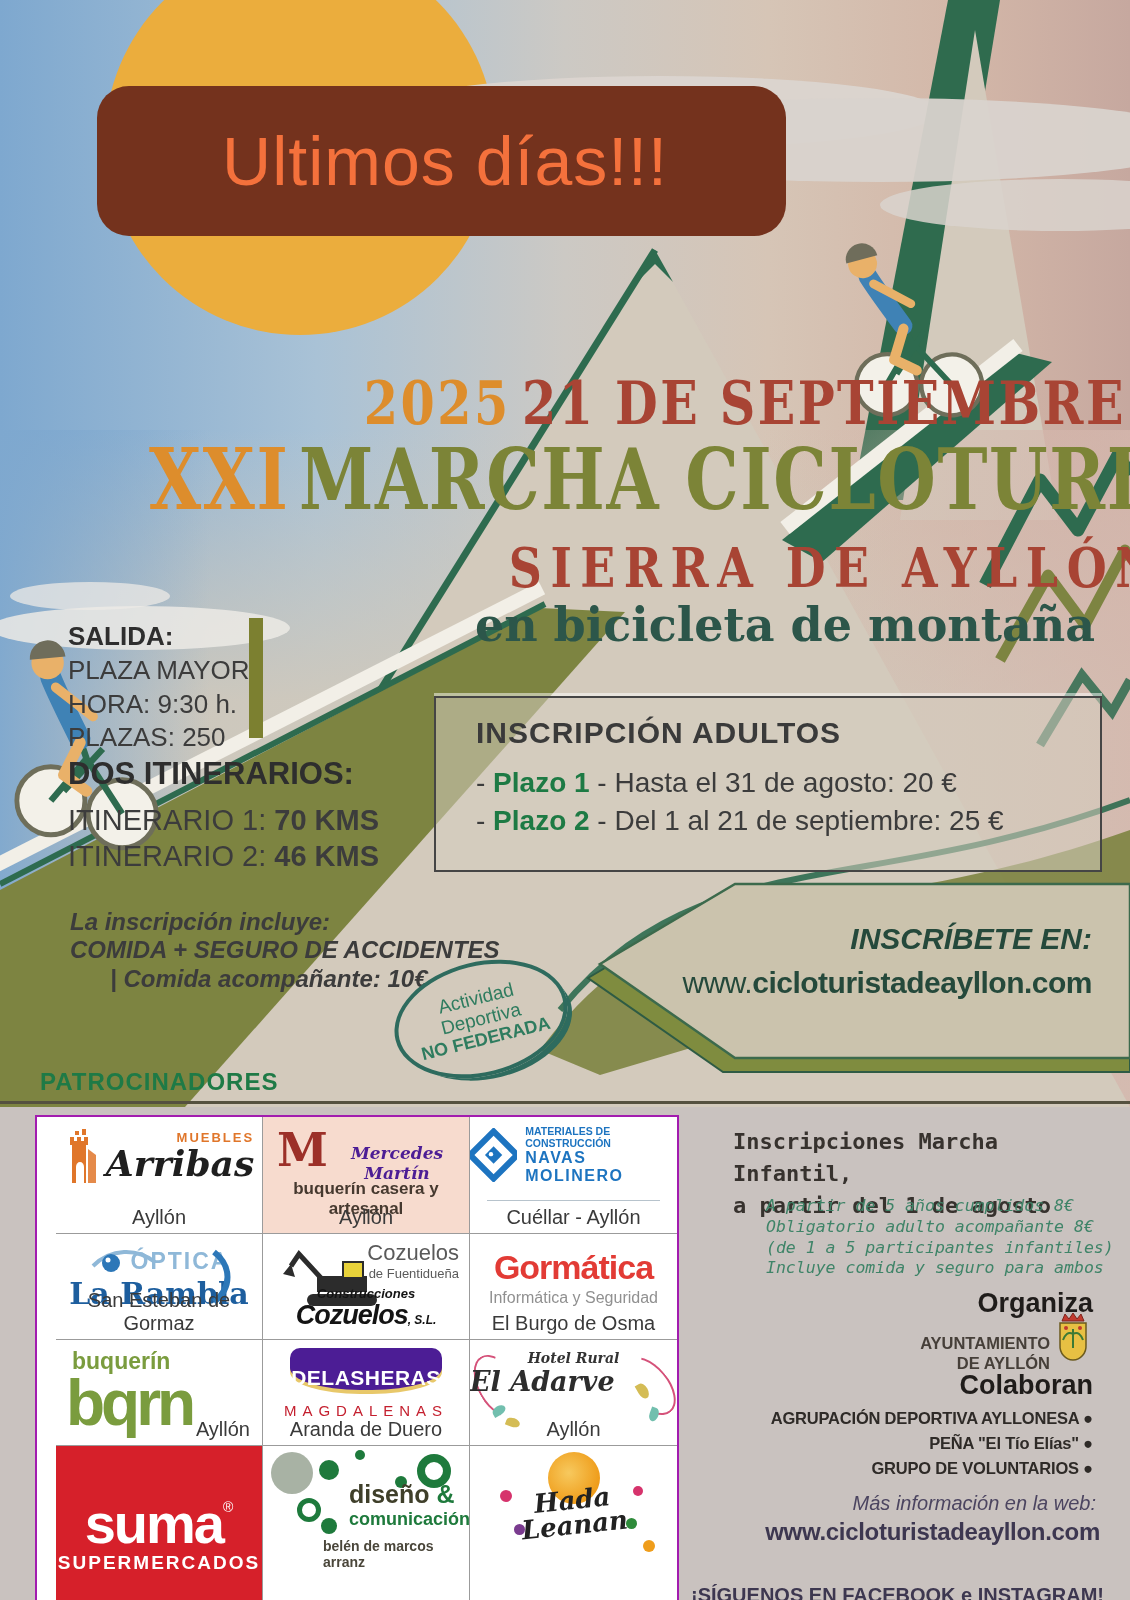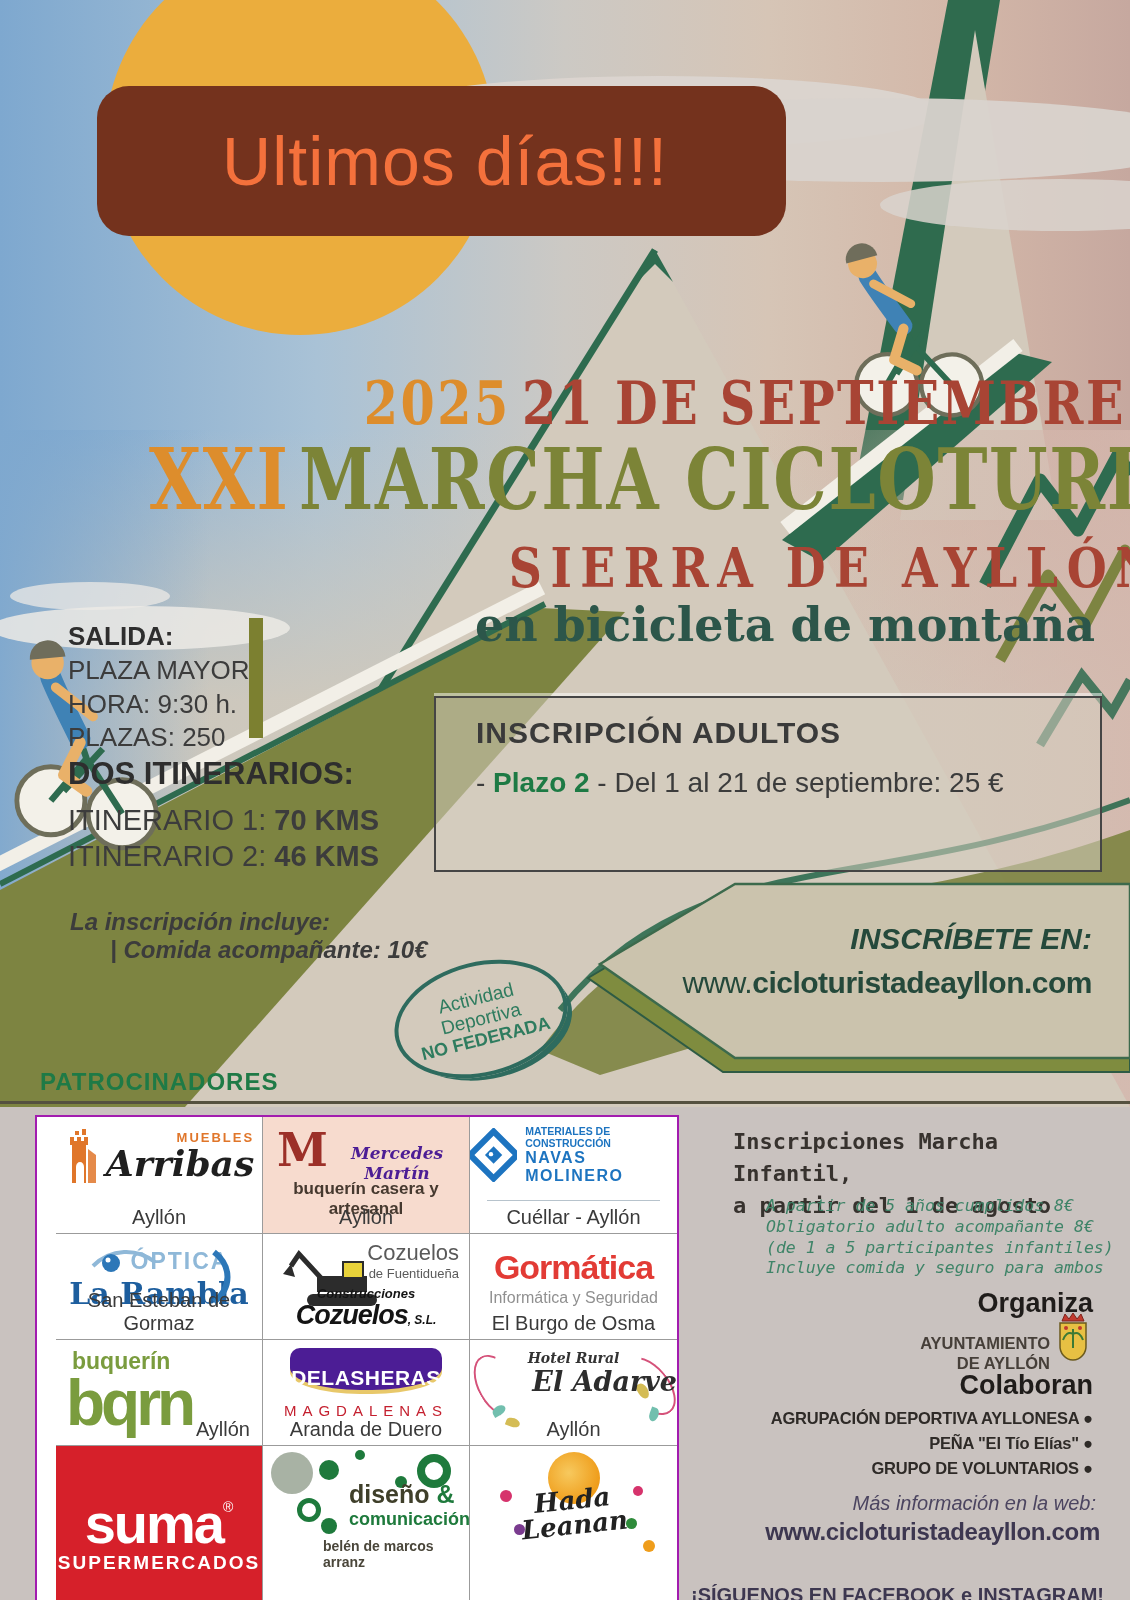--- a/index.html
+++ b/index.html
@@ -109,21 +109,21 @@
   .bq-top{position:absolute;left:16px;top:8px;font-size:23px;font-weight:700;color:#7a9c3e;}
   .bq-logo{position:absolute;left:10px;top:26px;font-size:64px;font-weight:700;color:#7a9c3e;letter-spacing:-4px;}
   
   .dh-ribbon{position:absolute;left:50%;top:8px;transform:translateX(-50%);width:152px;height:42px;background:#4c1d95;
              border-radius:10px 10px 46% 46%/10px 10px 22px 22px;display:flex;align-items:flex-end;justify-content:center;
              box-shadow:0 4px 0 0 #e8c86a;}
   .dh-ribbon span{color:#fff;font-weight:700;font-size:21px;letter-spacing:.5px;}
   .dh-tag{position:absolute;left:0;right:0;top:62px;text-align:center;color:#c41f2e;font-size:15px;letter-spacing:6px;}
   
   .ad-top{position:absolute;left:0;right:0;top:10px;text-align:center;font-family:"DejaVu Serif",serif;font-style:italic;font-weight:700;font-size:14px;color:#333;}
-  .ad-brand{position:absolute;left:0;right:0;top:26px;text-align:right;font-family:"DejaVu Serif",serif;font-style:italic;font-weight:700;font-size:27px;color:#2d2d2d;}
+  .ad-brand{position:absolute;left:0;right:0;top:26px;text-align:left;font-family:"DejaVu Serif",serif;font-style:italic;font-weight:700;font-size:27px;color:#2d2d2d;}
   .ad-arc{position:absolute;width:36px;height:64px;border:2px solid #d5527a;border-radius:50%;border-right-color:transparent;border-bottom-color:transparent;}
   .ad-arc.l{left:8px;top:12px;transform:rotate(-30deg);}
   .ad-arc.r{right:8px;top:12px;transform:rotate(140deg);}
   .leaf{position:absolute;border-radius:50% 50% 50% 0;}
   
   .sm-red{position:absolute;left:0;right:0;top:0;bottom:34px;background:#d6202a;display:flex;flex-direction:column;align-items:center;justify-content:center;}
   .sm-brand{color:#fff;font-weight:700;font-size:56px;line-height:.9;letter-spacing:-2px;}
   .sm-reg{color:#fff;font-size:14px;vertical-align:top;}
   .sm-tag{color:#fff;font-size:19px;letter-spacing:2px;font-weight:700;margin-top:2px;}
   .sm-city{position:absolute;left:0;right:0;bottom:4px;text-align:center;font-size:20px;color:#3a3a3a;}
@@ -257,26 +257,30 @@
 
   <div class="itiner">
     <div class="hd">DOS ITINERARIOS:</div>
     <div class="ln"><span>ITINERARIO 1: </span><span class="vl">70 KMS</span></div>
     <div class="ln"><span>ITINERARIO 2: </span><span class="vl">46 KMS</span></div>
   </div>
 
   <div class="insc">
     <div class="hd">INSCRIPCIÓN ADULTOS</div>
     <div class="ln">
+      <span>- </span><span class="pl">Plazo 1</span><span> - Hasta el 31 de agosto: 20 €</span>
+    </div>
+    <div class="ln">
       <span>- </span><span class="pl">Plazo 2</span><span> - Del 1 al 21 de septiembre: 25 €</span>
     </div>
   </div>
 
   <div class="includes">
     <div>La inscripción incluye:</div>
+    <div>COMIDA + SEGURO DE ACCIDENTES</div>
     <div class="ind">| Comida acompañante: 10€</div>
   </div>
 
   <div class="stamp">
     <div class="s1">Actividad</div>
     <div class="s1">Deportiva</div>
     <div class="s3">NO FEDERADA</div>
   </div>
 
   <svg class="arrow-svg" width="555" height="228" viewBox="0 0 555 228">

